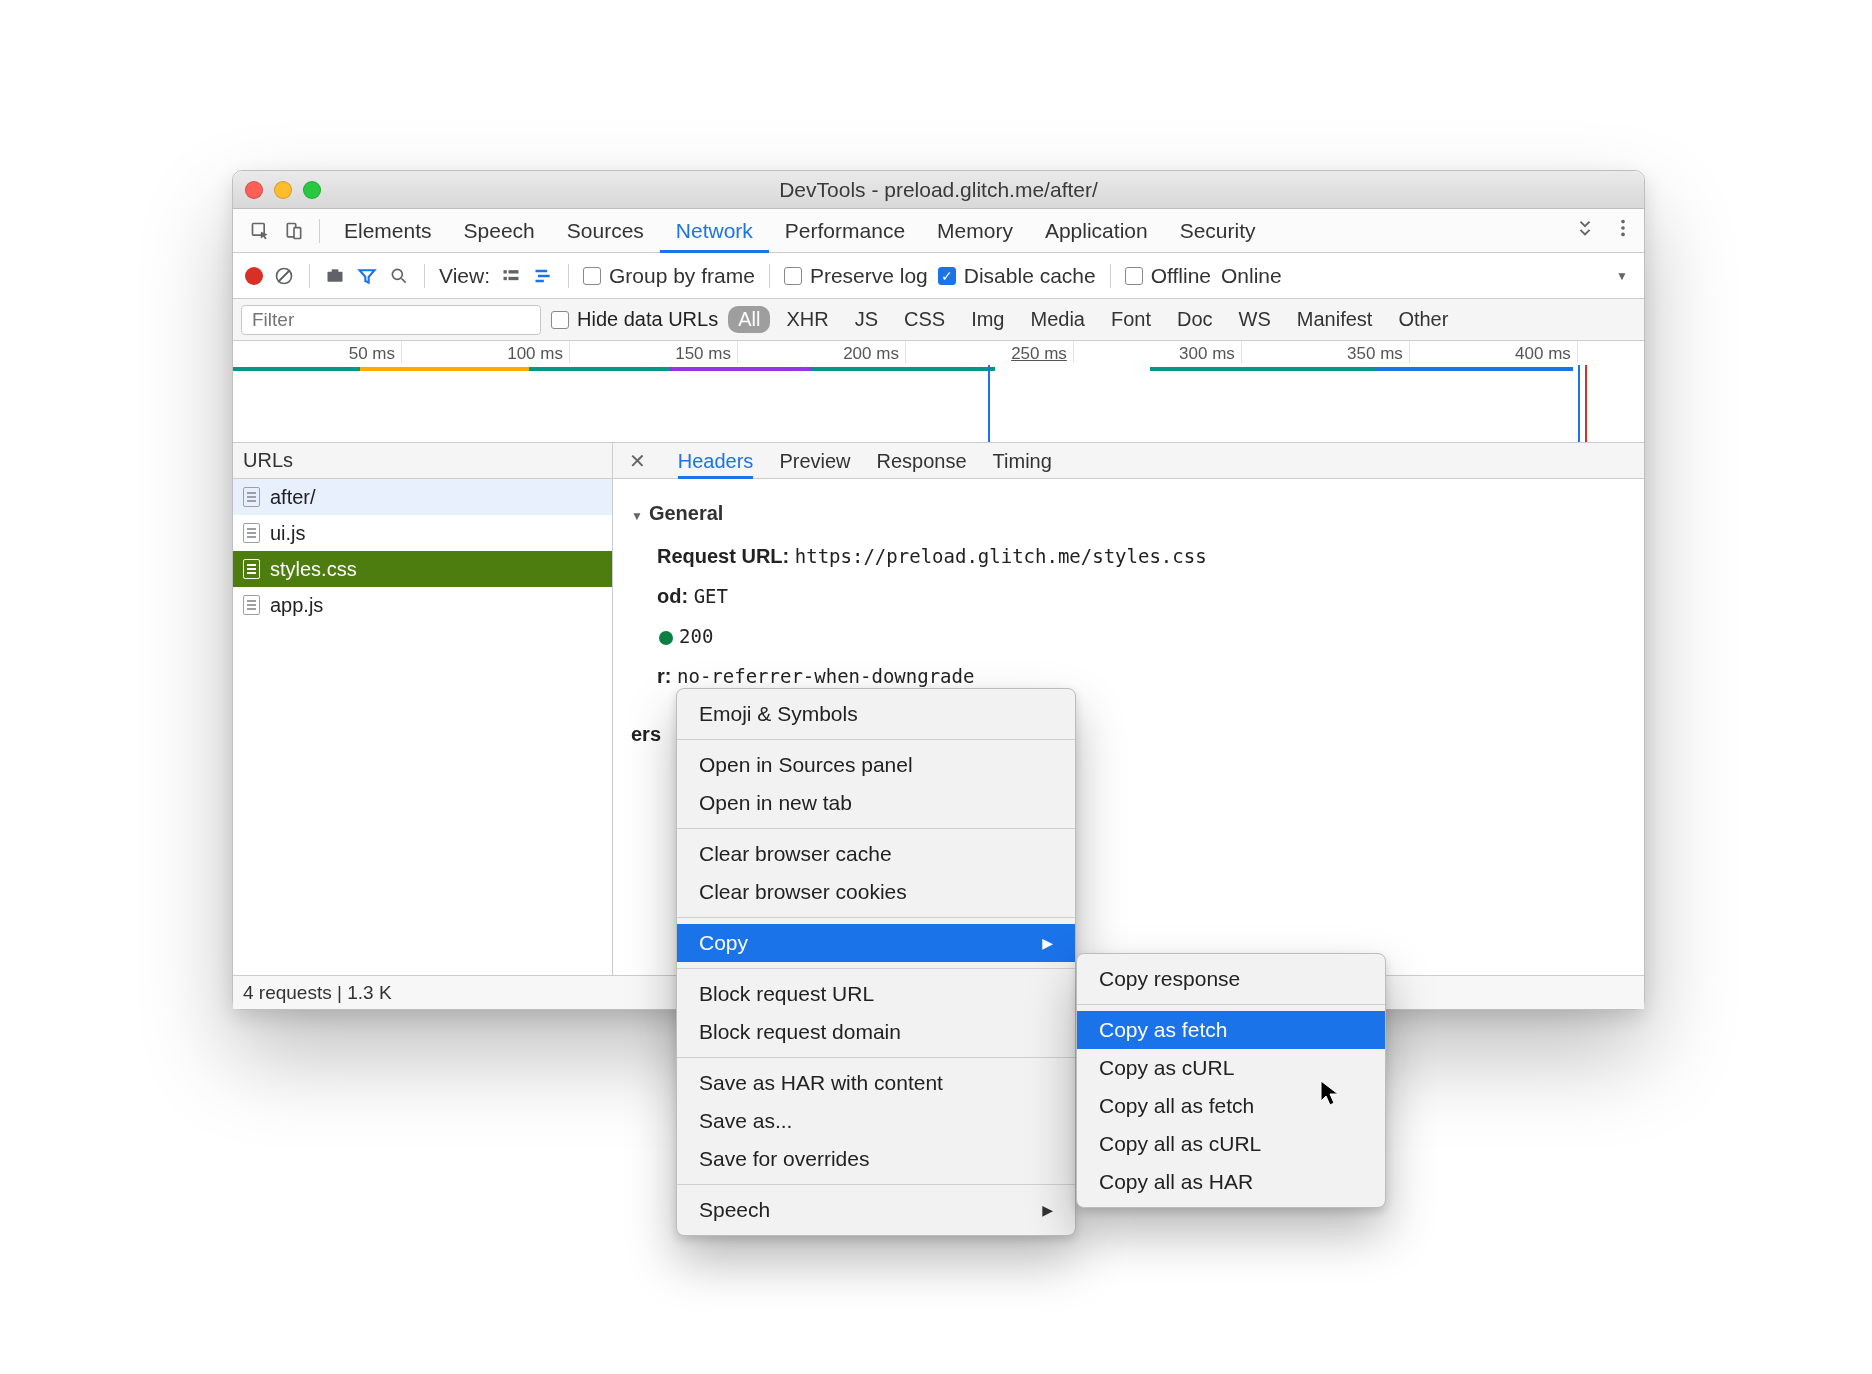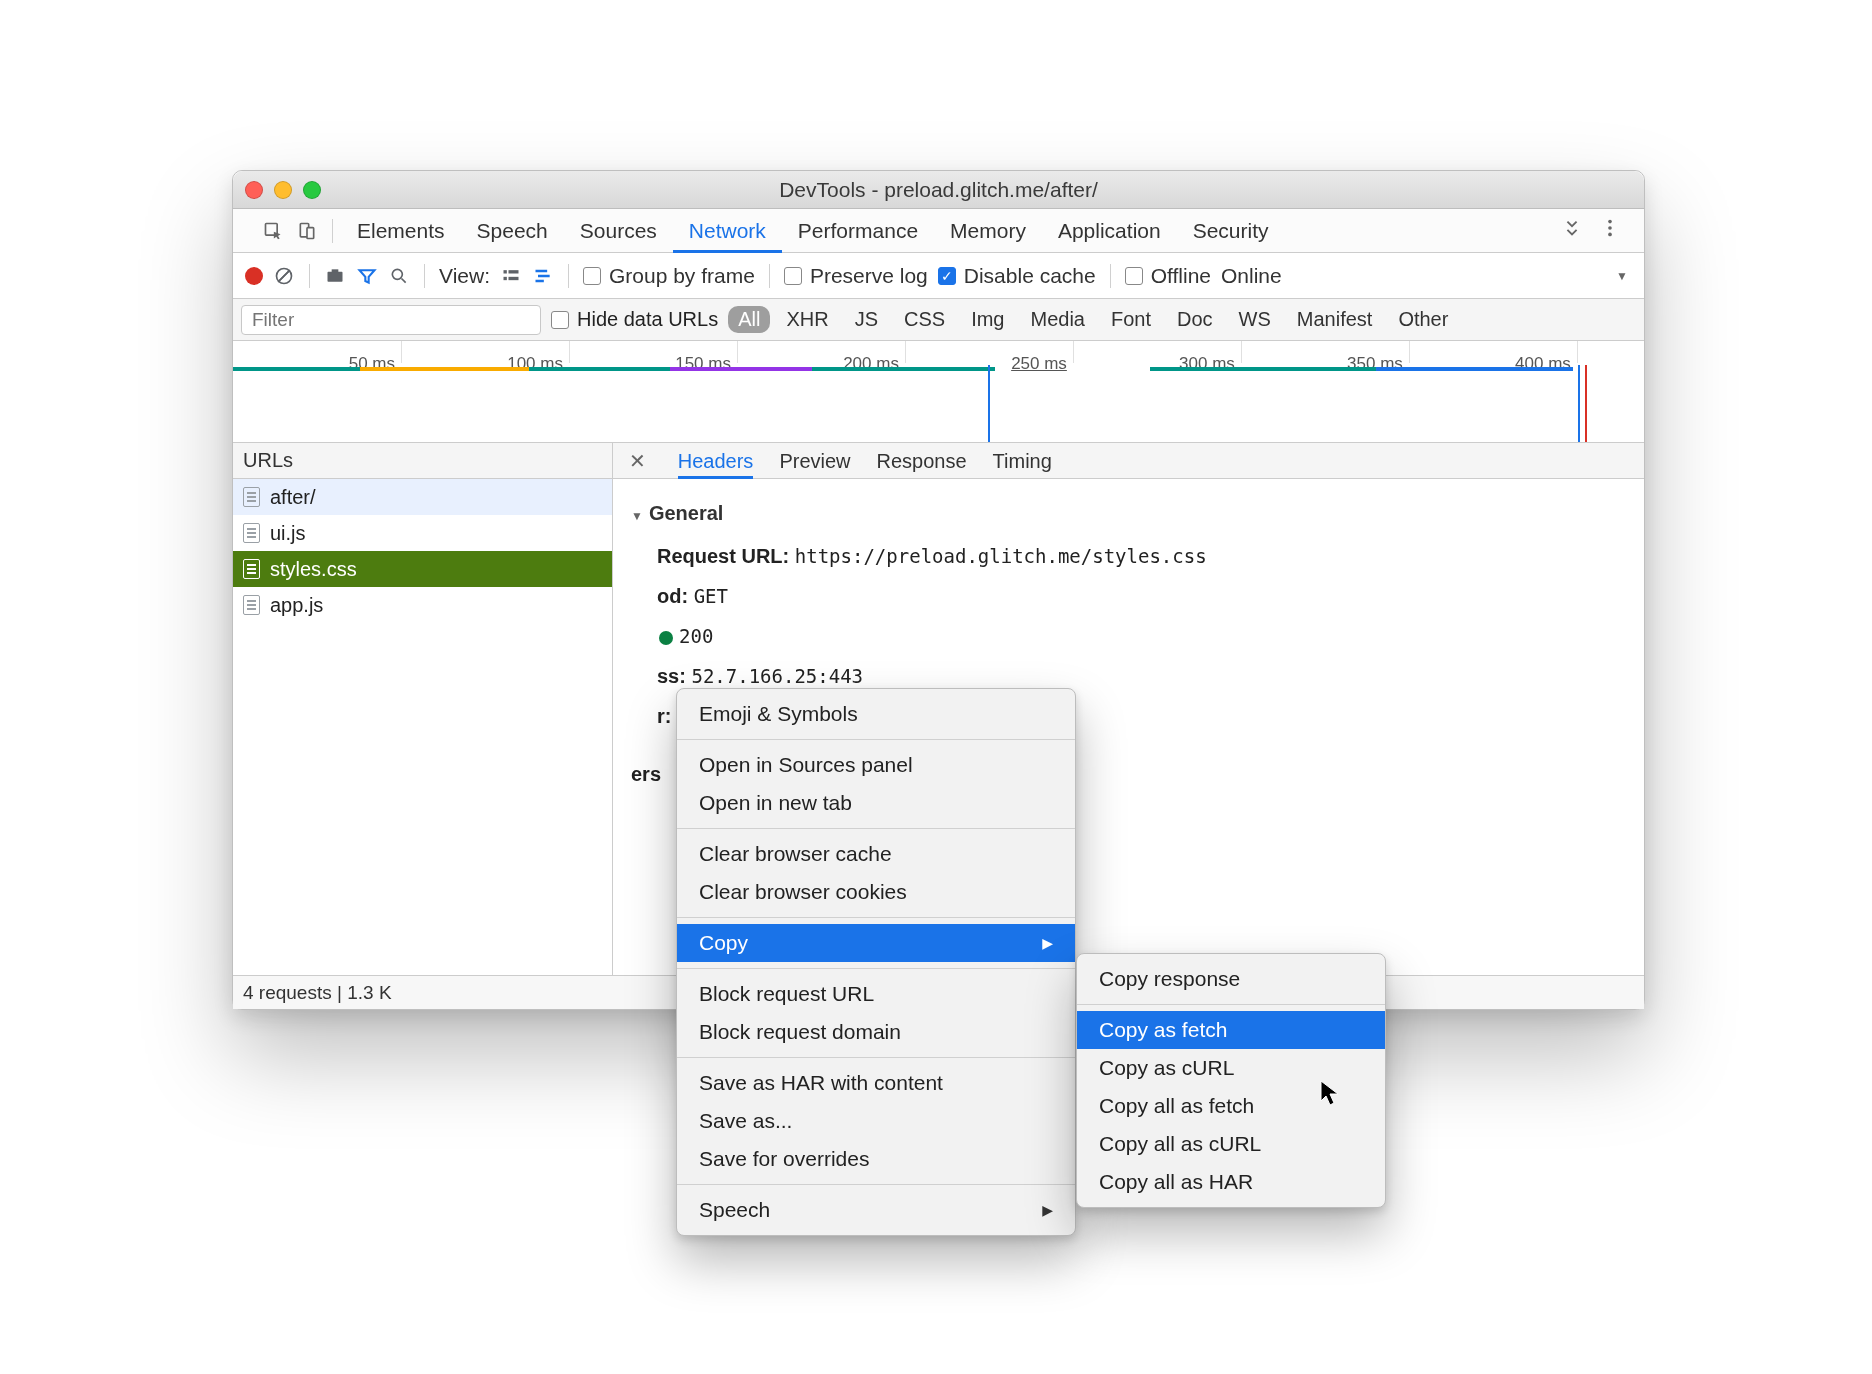--- a/index.html
+++ b/index.html
@@ -21,21 +21,21 @@
     border-bottom: 1px solid #bdbdbd;
     display: flex; align-items: center; gap: 10px; padding: 0 12px;
     position: relative;
   }
   .traffic { display:flex; gap:11px; }
   .traffic span{ width:18px; height:18px; border-radius:50%; display:block; border:1px solid rgba(0,0,0,.18); }
   .traffic .red{background:#ff5f57;} .traffic .yellow{background:#ffbd2e;} .traffic .green{background:#28c940;}
   .titletext{ position:absolute; left:0; right:0; text-align:center; font-size:21px; color:#3a3a3a; }
 
   .tabstrip{
-    height:44px; border-bottom:1px solid #ccc; display:flex; align-items:center; gap:0; padding:0 23px;
+    height:44px; border-bottom:1px solid #ccc; display:flex; align-items:center; gap:0; padding:0 10px;
     background:#fbfbfb;
   }
   .tabstrip .iconbtn{ width:34px; height:44px; display:flex; align-items:center; justify-content:center; color:#666; }
   .tabstrip .iconbtn svg{ width:20px; height:20px; }
   .tabstrip .sep{ width:1px; height:24px; background:#d0d0d0; margin:0 8px; }
   .tabstrip .tab{ padding:0 16px; height:44px; line-height:44px; font-size:21px; color:#333; cursor:default; }
   .tabstrip .tab.active{ color:#1a73e8; border-bottom:3px solid #1a73e8; height:44px; }
   .tabstrip .more{ margin-left:auto; display:flex; align-items:center; gap:16px; color:#666;}
   .tabstrip .more svg{width:22px;height:22px;}
 
@@ -59,21 +59,21 @@
     height:42px; border-bottom:1px solid #ccc; background:#f5f5f5; display:flex; align-items:center; gap:10px; padding:0 8px;
   }
   .filterbar input{
     width:300px; height:30px; border:1px solid #c8c8c8; border-radius:4px; padding:0 10px; font-size:19px; background:#fff; color:#333;
   }
   .filterbar .chip{ padding:2px 10px; border-radius:10px; font-size:20px; color:#333;}
   .filterbar .chip.all{ background:#9e9e9e; color:#fff; }
 
   .timeline{ height:102px; border-bottom:1px solid #ccc; position:relative; }
   .timeline .ticks{ position:absolute; top:0; left:0; right:0; height:24px; }
-  .timeline .tick{ position:absolute; top:13px; font-size:17px; color:#555; transform:translateX(-100%); padding-right:6px;}
+  .timeline .tick{ position:absolute; top:3px; font-size:17px; color:#555; transform:translateX(-100%); padding-right:6px;}
   .timeline .tline{ position:absolute; top:0; width:1px; height:22px; background:#e0e0e0;}
   .timeline .bars{ position:absolute; top:26px; left:0; right:0; height:8px;}
   .timeline .bar{ position:absolute; height:4px; top:0;}
   .timeline .vmark{position:absolute; top:24px; bottom:0; width:2px;}
 
   .content{ position:absolute; top:272px; left:0; right:0; bottom:34px; display:flex; }
   .reqlist{ width:380px; border-right:1px solid #ccc; display:flex; flex-direction:column; }
   .reqlist .colhdr{ height:36px; border-bottom:1px solid #ccc; display:flex; align-items:center; padding:0 10px; font-size:20px; color:#333; background:#f5f5f5;}
   .reqlist .row{ height:36px; display:flex; align-items:center; gap:10px; padding:0 10px; font-size:20px;}
   .reqlist .row .doc-icon{width:17px; height:20px; border:1.5px solid #9aa0a6; border-radius:2px; position:relative;}
@@ -320,21 +320,20 @@
               <span class="dtab">Preview</span>
               <span class="dtab">Response</span>
               <span class="dtab">Timing</span>
             </span>
         </div>
         <div class="body">
           <div><span class="tri">▼</span><span class="section-hdr">General</span></div>
           <div class="kv"><b>Request URL:</b> <span class="mono">https://preload.glitch.me/styles.css</span></div>
           <div class="kv"><b>od:</b> <span class="mono">GET</span></div>
           <div class="kv"><span class="status-dot"></span><span class="mono">200</span></div>
-          <div class="kv"><b>ss:</b> <span class="mono">52.7.166.25:443</span></div>
           <div class="kv"><b>r:</b> <span class="mono">no-referrer-when-downgrade</span></div>
           <div style="height:18px;"></div>
           <div><b>ers</b></div>
         </div>
       </div>
     </div>
 
     <div class="statusbar">
       <span>4 requests | 1.3 K</span>
     </div>

